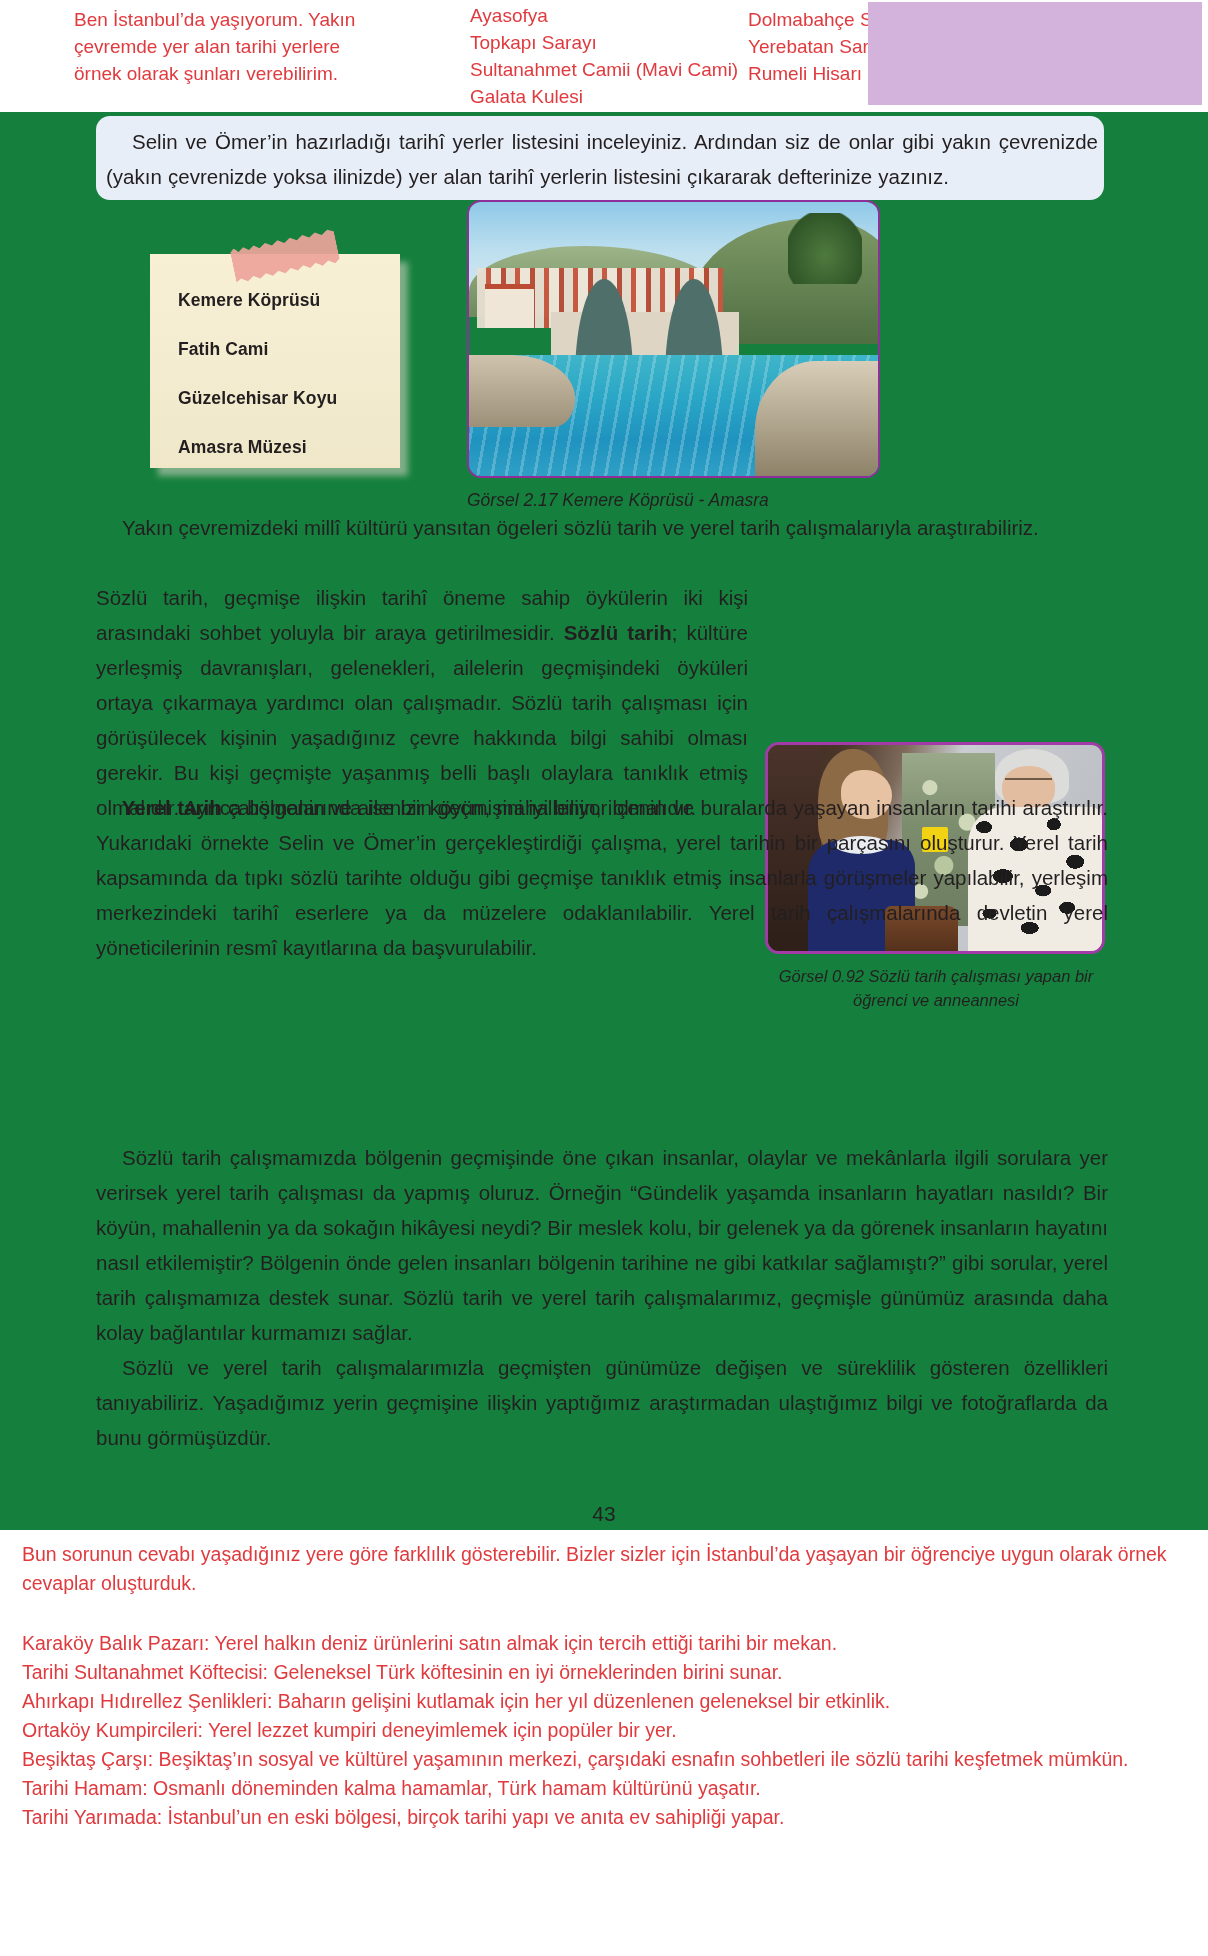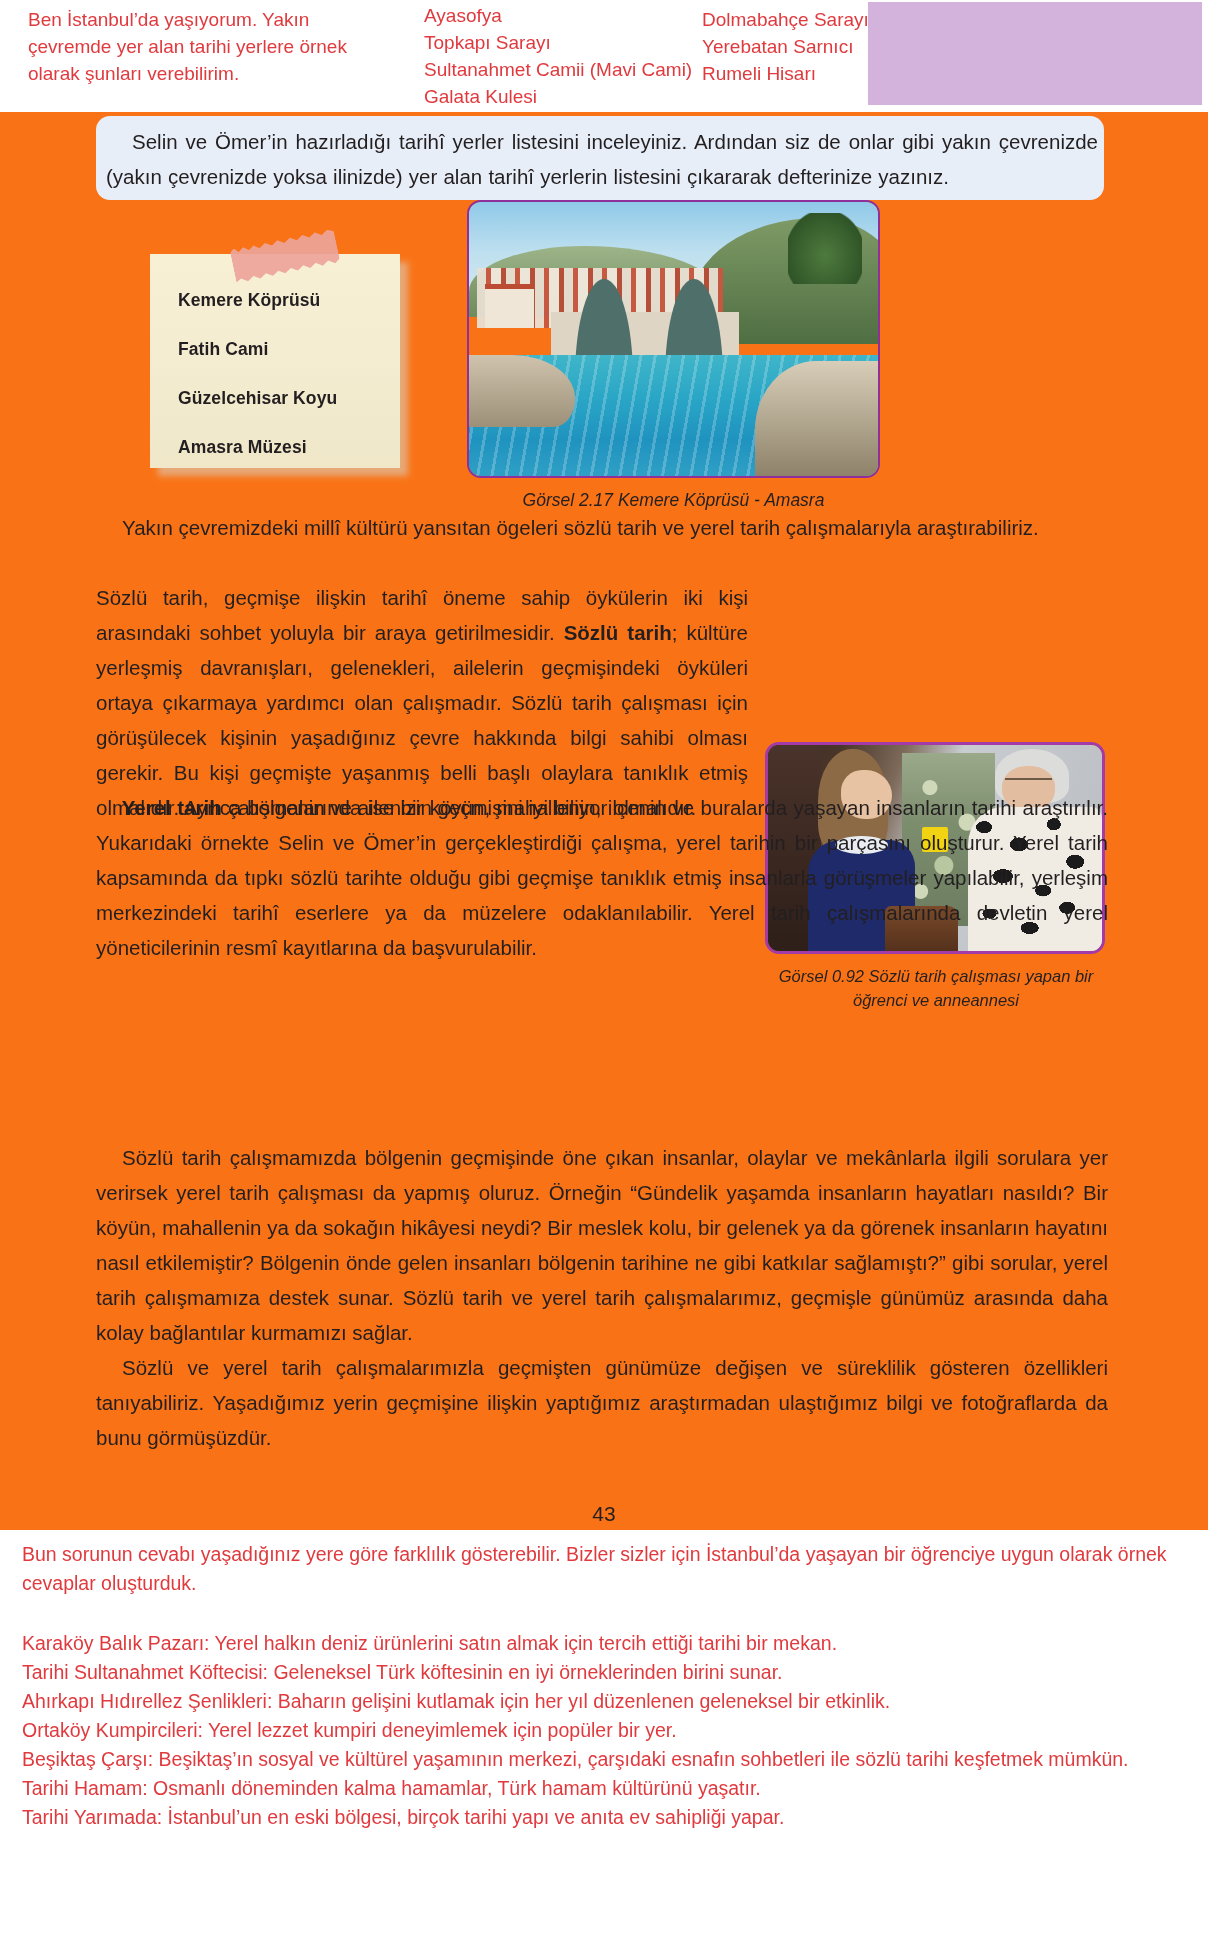--- a/index.html
+++ b/index.html
@@ -25,37 +25,37 @@
   }
   .top-col {
     position: absolute;
     color: #e03a3e;
     font-size: 19px;
     line-height: 27px;
   }
   .top-col-1 { left: 28px;  top: 6px;  width: 360px; }
   .top-col-2 { left: 424px; top: 2px;  width: 290px; }
   .top-col-3 { left: 702px; top: 6px;  width: 180px; }
-  .top-col .line { white-space: nowrap; }
+  .top-col .line { white-space: nowrap; margin-left: 46px; }
   .top-col-1 .line { white-space: normal; }
 
   .purple-box {
     position: absolute;
     left: 868px; top: 2px;
     width: 334px; height: 103px;
     background: #d3b3db;
   }
 
   
   .sheet {
     position: absolute;
     left: 0; top: 112px;
     width: 1208px;
     height: 1418px;
-    background: #f97316;
+    background: #15803d;
   }
 
   
   .intro-block {
     position: absolute;
     left: 96px; top: 4px;
     width: 1008px;
     background: #e8eef8;
     border-radius: 14px;
     padding: 8px 0 6px 0;
@@ -180,21 +180,21 @@
   .fig1 .house {
     position: absolute; left:4%; top:30%; width:12%; height:14%;
     background: #efe6d7;
     border-top: 5px solid #bb4b33;
   }
 
   .fig1-cap {
     position: absolute;
     left: 467px; top: 378px;
     width: 413px;
-    text-align: center;
+    text-align: left;
     font-size: 17.5px;
     font-style: italic;
     color: #231f20;
   }
 
   
   .fig2 {
     position: absolute;
     left: 765px; top: 630px;
     width: 340px; height: 212px;

